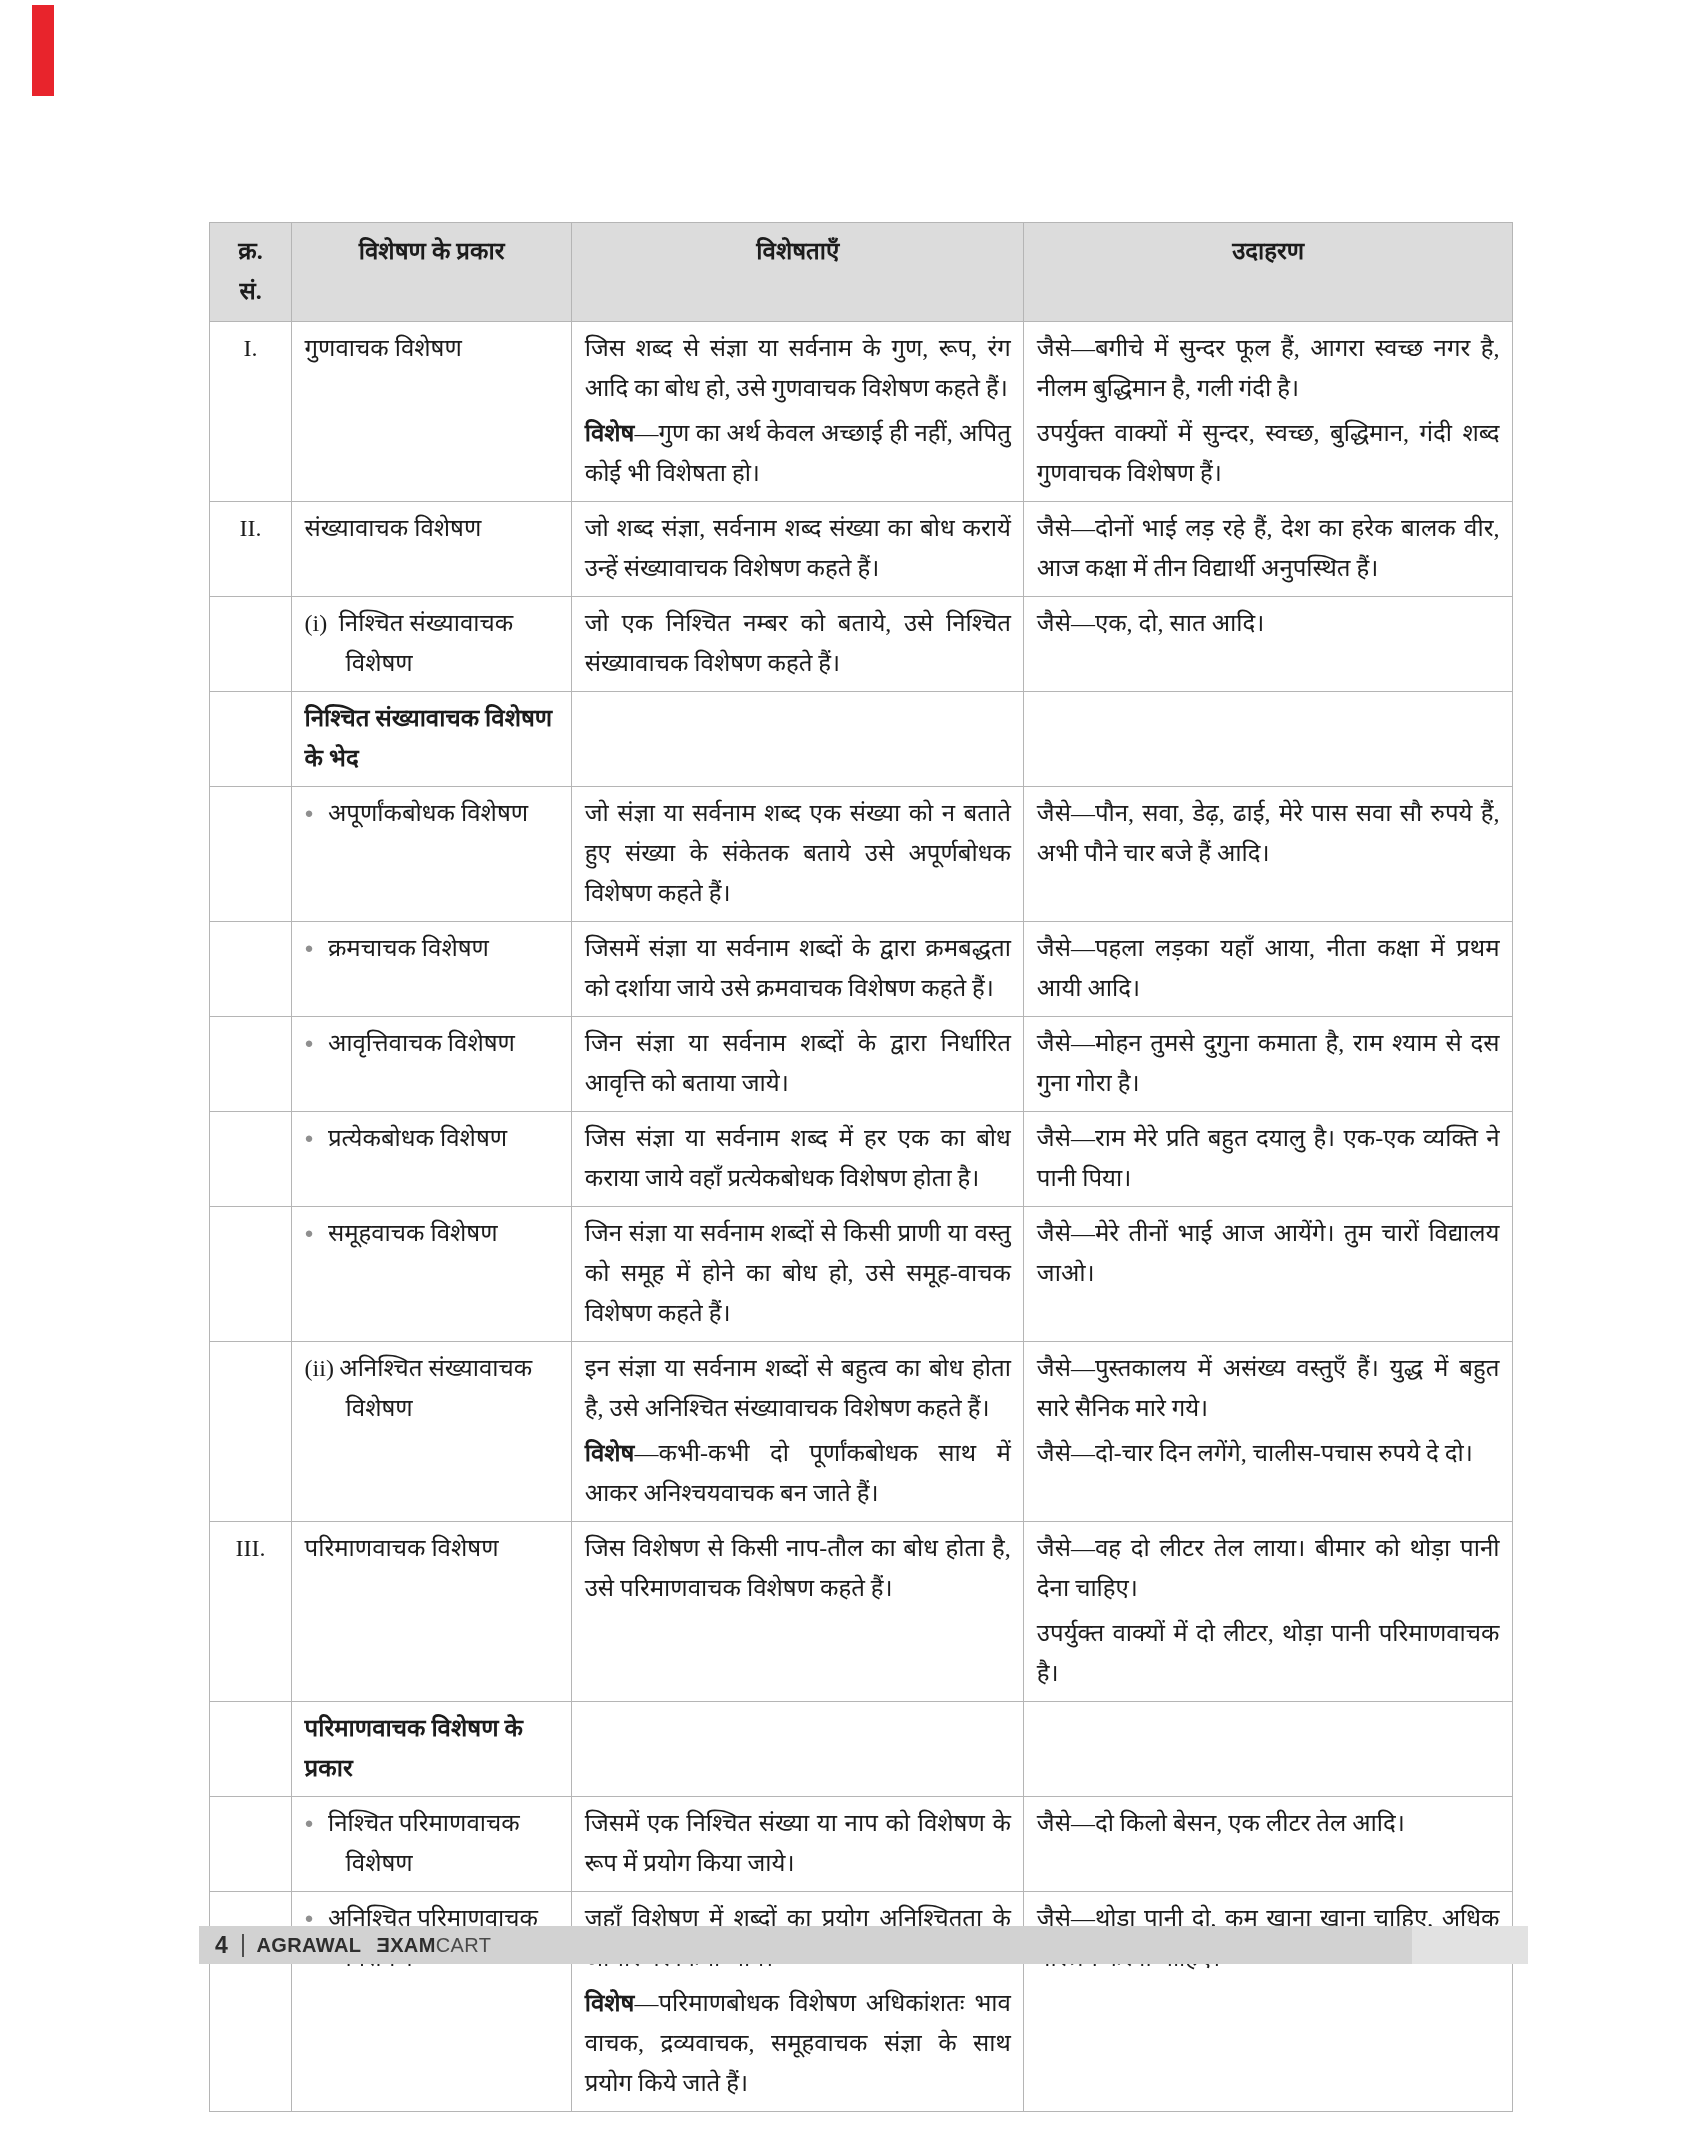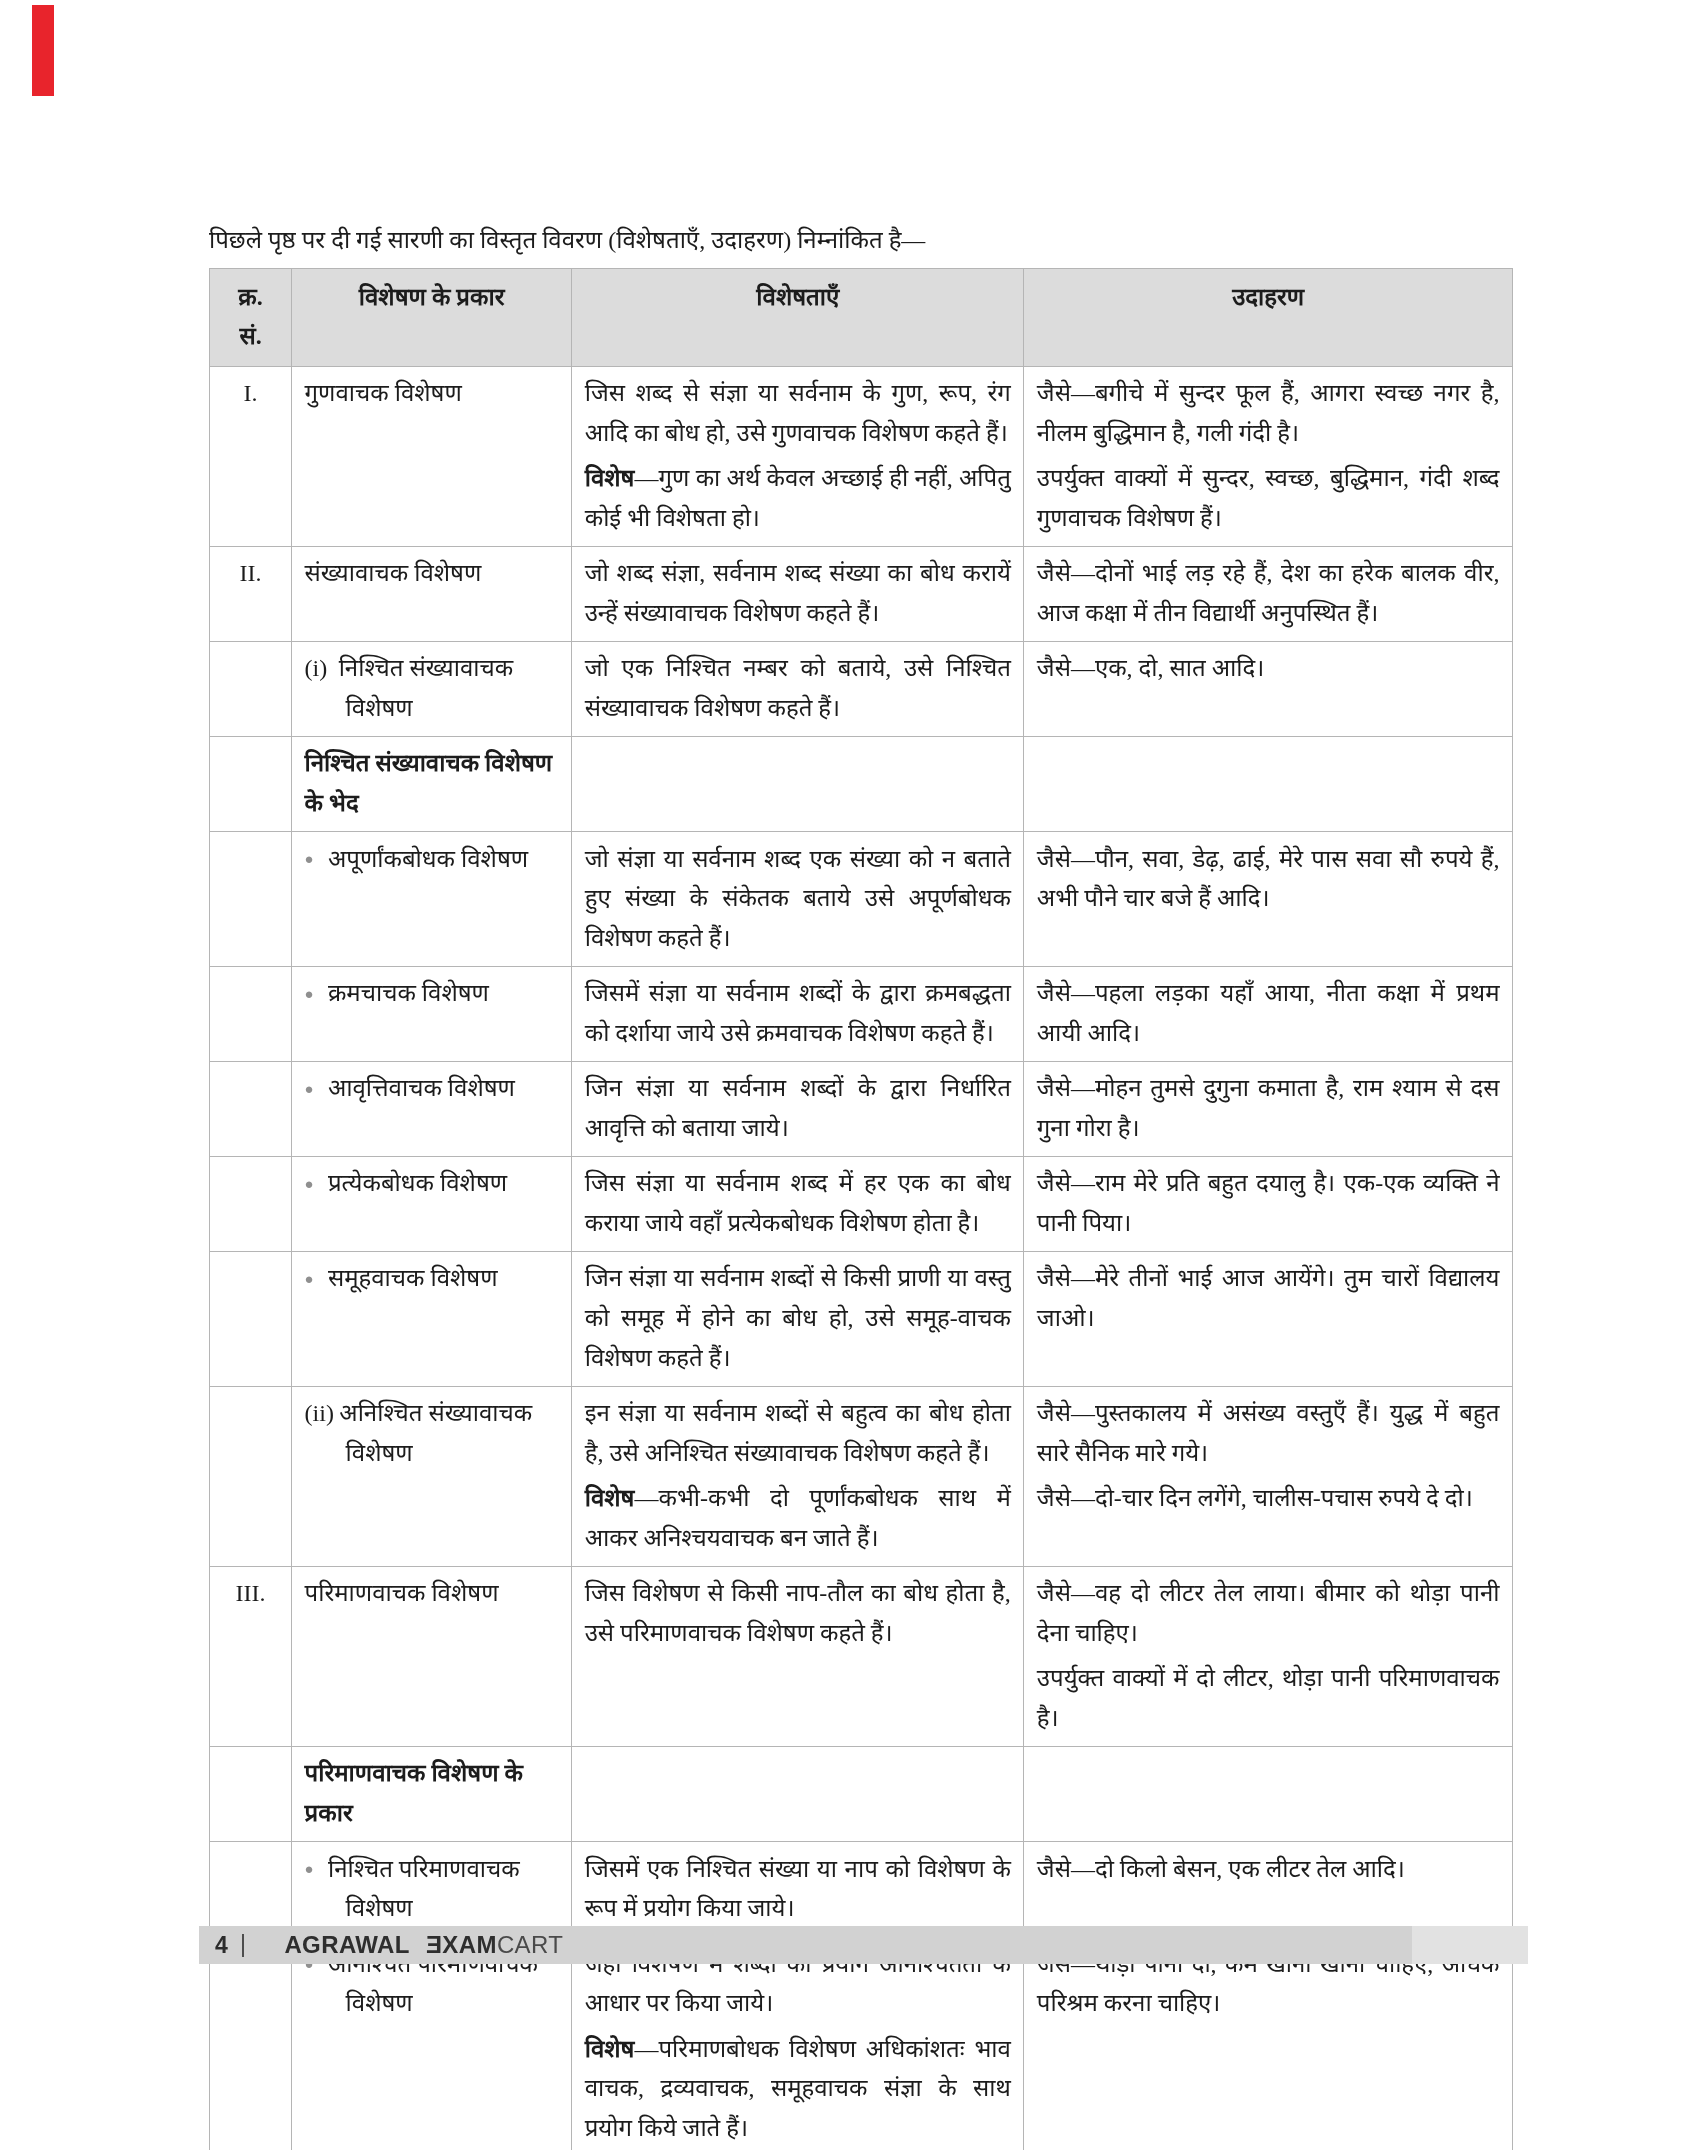--- a/index.html
+++ b/index.html
@@ -37,32 +37,31 @@
     position:absolute;left:199px;top:1926px;height:38px;width:1329px;
     font-family:"Liberation Sans","DejaVu Sans",sans-serif;
   }
   .footer-bar{
     position:absolute;left:0;top:0;height:38px;width:1213px;background:#d2d2d2;
     display:flex;align-items:center;padding-left:16px;box-sizing:border-box;
   }
   .footer-ext{position:absolute;left:1213px;top:0;height:38px;width:116px;background:#e2e2e2;}
   .page-num{font-weight:bold;font-size:23px;color:#2c2c2c;}
   .footer-divider{display:inline-block;width:1.8px;height:23px;background:#4d4d4d;margin:0 12.5px 0 14.3px;}
-  .brand{font-size:24px;letter-spacing:0.4px;margin-left:28px;}
+  .brand{font-size:20px;letter-spacing:0.4px;}
   .brand .b1{font-weight:bold;color:#2e2e2e;}
   .brand .b2{font-weight:bold;color:#2e2e2e;padding-left:9px;}
   .brand .b3{font-weight:normal;color:#4a4a4a;}
 </style>
 </head>
 <body>
 
 <div class="red-tab"></div>
 
 <div class="content">
-  <p class="intro">पिछले पृष्ठ पर दी गई सारणी का विस्तृत विवरण (विशेषताएँ, उदाहरण) निम्नांकित है—</p>
 
   <table class="adj">
     <colgroup>
       <col class="c1">
         <col class="c2">
         <col class="c3">
         <col class="c4">
     </colgroup>
     <thead>
       <tr>

